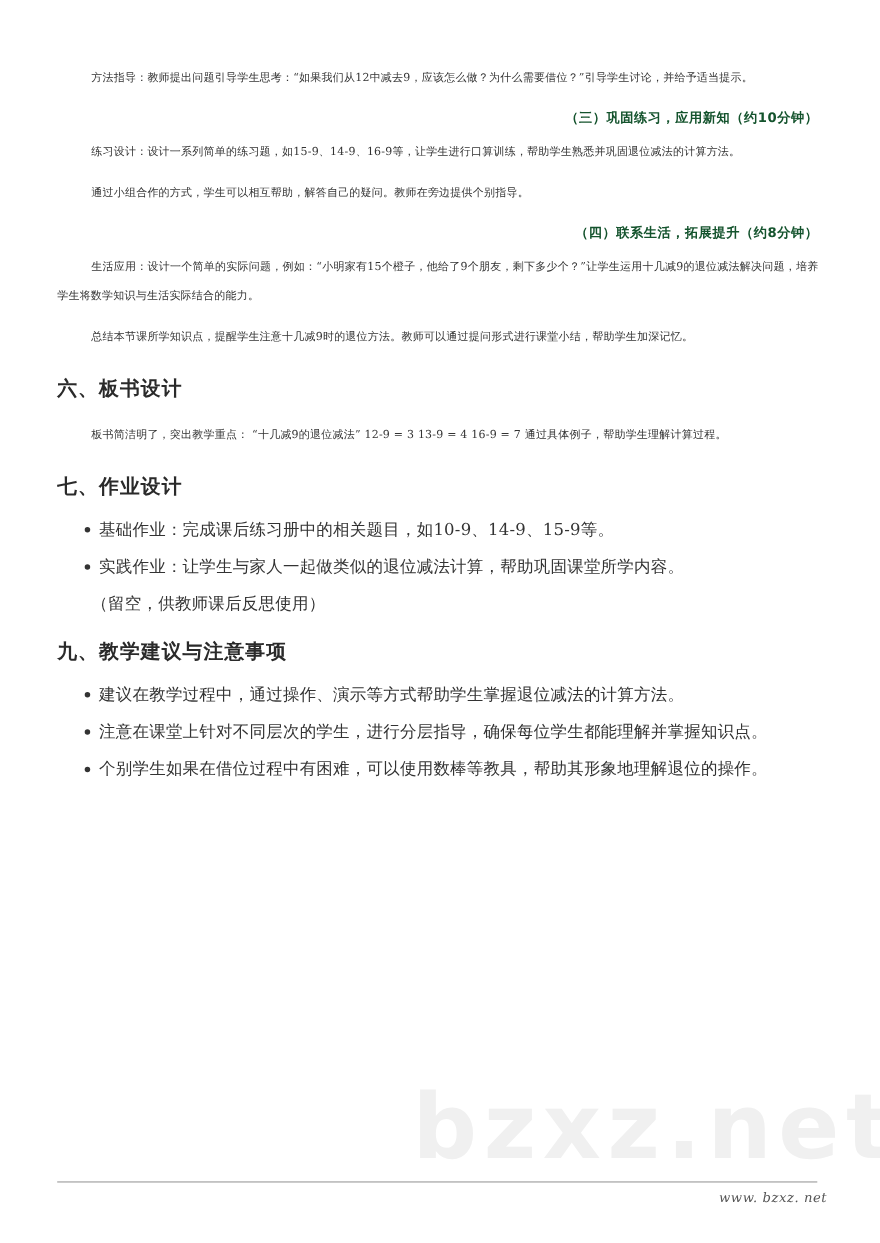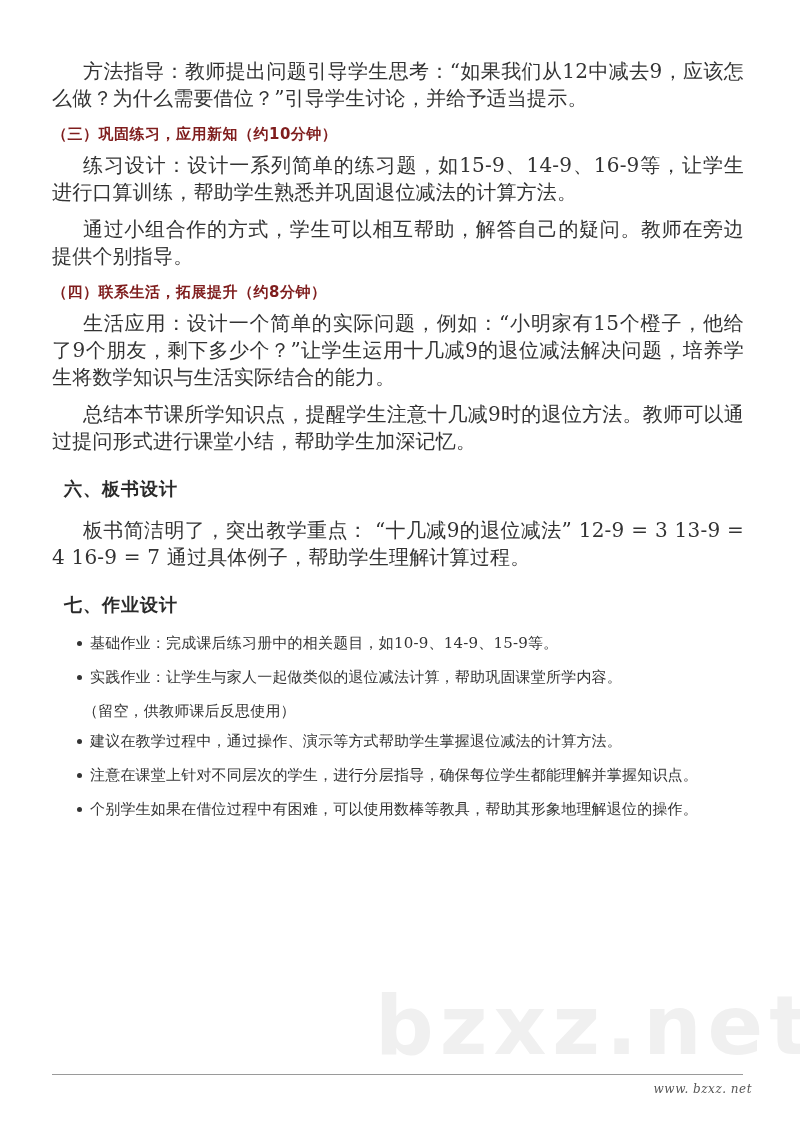--- a/index.html
+++ b/index.html
@@ -15,42 +15,43 @@
       font-family: "DejaVu Serif", "Liberation Serif", serif;
       color: #333333;
     }
     .page {
       position: absolute;
       left: 52px;
       top: 58px;
       width: 692px;
     }
     .para {
-      font-size: 20px;
+      font-size: 10px;
       line-height: 27px;
       text-indent: 31px;
       margin: 0 0 10px 0;
       text-align: justify;
       letter-spacing: 0.2px;
     }
     .subhead {
       font-family: "DejaVu Sans", "Liberation Sans", sans-serif;
       font-weight: bold;
-      font-size: 15px;
+      font-size: 12px;
       line-height: 20px;
       margin: 12px 0 8px 0;
-      color: #7f1d1d;
+      color: #14532d;
       letter-spacing: 0.5px;
+      text-align: right;
     }
     .section-title {
       font-family: "DejaVu Sans", "Liberation Sans", sans-serif;
       font-weight: bold;
       font-size: 18px;
       line-height: 24px;
-      margin: 22px 0 16px 12px;
+      margin: 22px 0 16px 0;
       color: #2a2a2a;
       letter-spacing: 1px;
     }
     .bullets {
       list-style: none;
       margin: 0;
       padding: 0;
     }
     .bullets li {
       position: relative;
@@ -132,20 +133,21 @@
       <span>基础作业：完成课后练习册中的相关题目，如10-9、14-9、15-9等。</span>
     </li>
     <li>
       <span class="bullet-dot"></span>
       <span>实践作业：让学生与家人一起做类似的退位减法计算，帮助巩固课堂所学内容。</span>
     </li>
   </ul>
 
   <div class="blank-note">（留空，供教师课后反思使用）</div>
 
+  <div class="section-title">九、教学建议与注意事项</div>
   <ul class="bullets">
     <li>
       <span class="bullet-dot"></span>
       <span>建议在教学过程中，通过操作、演示等方式帮助学生掌握退位减法的计算方法。</span>
     </li>
     <li>
       <span class="bullet-dot"></span>
       <span>注意在课堂上针对不同层次的学生，进行分层指导，确保每位学生都能理解并掌握知识点。</span>
     </li>
     <li>

